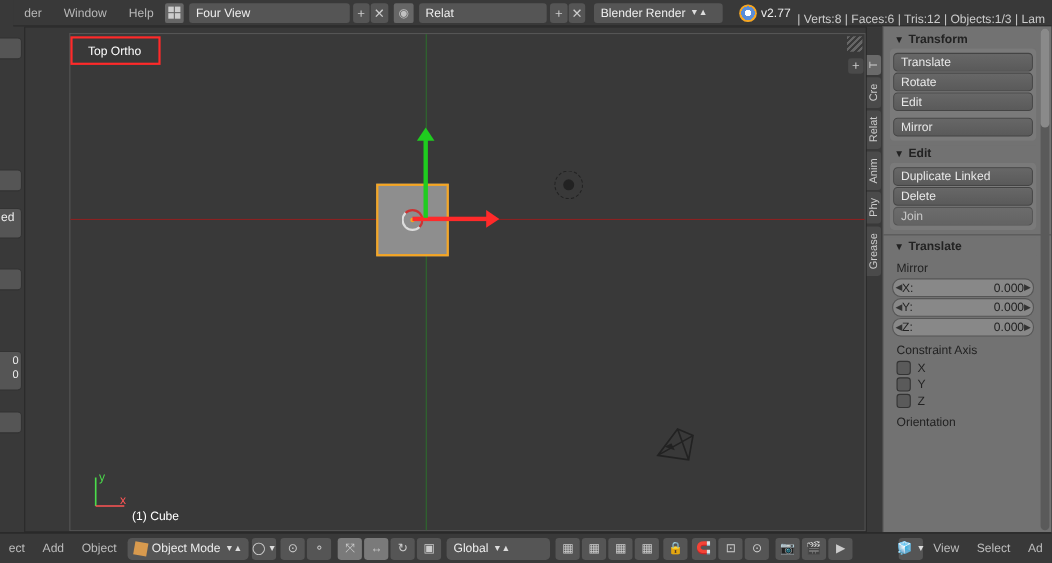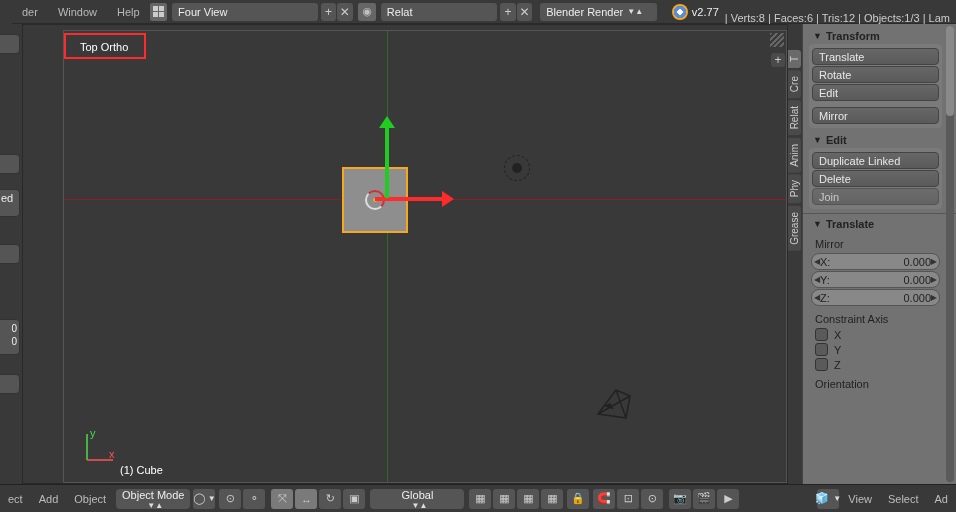--- a/index.html
+++ b/index.html
@@ -65,21 +65,21 @@
 .num-field .nlabel { flex: 0 0 auto; }
 .num-field .nval { margin-left: auto; }
 .checkbox-row { display: flex; align-items: center; padding: 1px 4px; color: #222; }
 .checkbox-row .cb { width: 13px; height: 13px; background: #5a5a5a; border: 1px solid #333; border-radius: 3px; margin-right: 6px; }
 .sep { height: 4px; }
 .npanel-divider { height: 1px; background: #555; margin: 2px 0; }
 
 
 .bottombar { position: absolute; left: 0; right: 0; bottom: 0; height: 28px; background: #393939; display: flex; align-items: center; border-top: 1px solid #222; }
 .bottombar .item { padding: 0 8px; color: #bdbdbd; }
-.bottombar .dd { background: #555; height: 20px; border-radius: 4px; display: flex; align-items: center; padding: 0 6px; margin: 0 2px; color: #eee; flex-direction: column; }
+.bottombar .dd { background: #555; height: 20px; border-radius: 4px; display: flex; align-items: center; padding: 0 6px; margin: 0 2px; color: #eee; }
 .bottombar .icon-btn { width: 22px; height: 20px; background: #555; border-radius: 3px; margin: 0 1px; display: flex; align-items: center; justify-content: center; color: #ccc; font-size: 11px; }
 .bottombar .icon-btn.active { background: #7a7a7a; }
 .bottombar .group { display: flex; margin: 0 2px; }
 .cube-ico { width: 12px; height: 12px; background: #d89a4e; transform: rotate(10deg); margin-right: 4px; }
 .chev { font-size: 8px; margin-left: 4px; color: #ddd; }
 
 
 .ico-grid { display: grid; grid-template-columns: 5px 5px; grid-template-rows: 5px 5px; gap: 1px; }
 .ico-grid div { background: #ccc; }
 </style>

